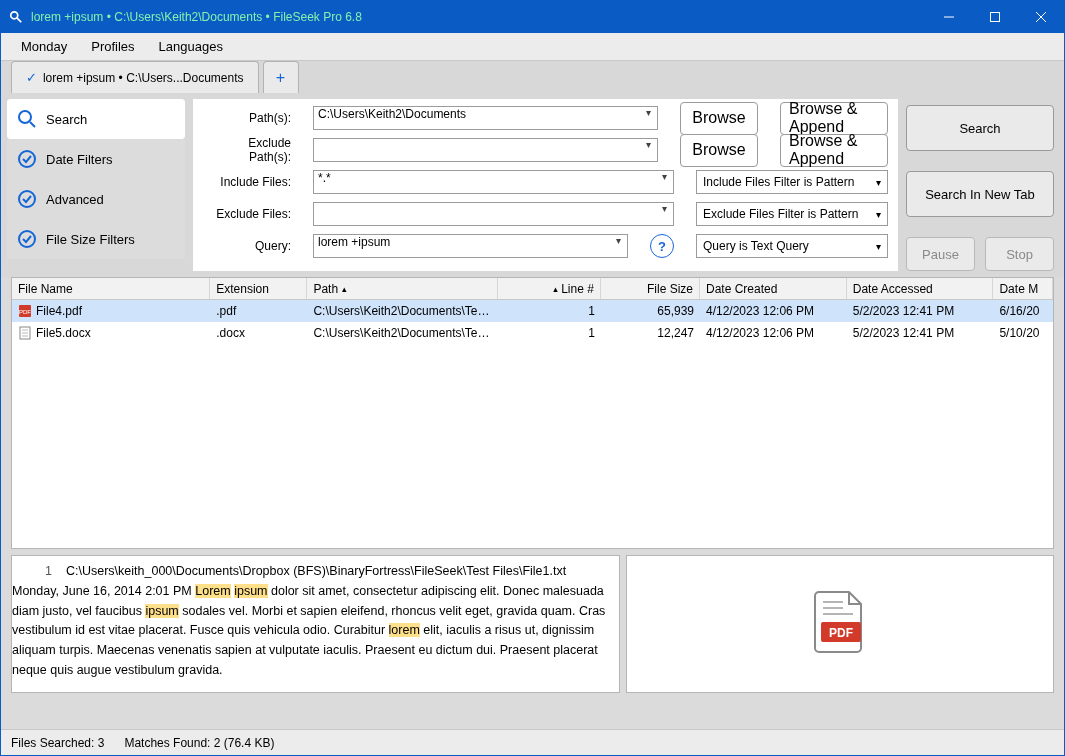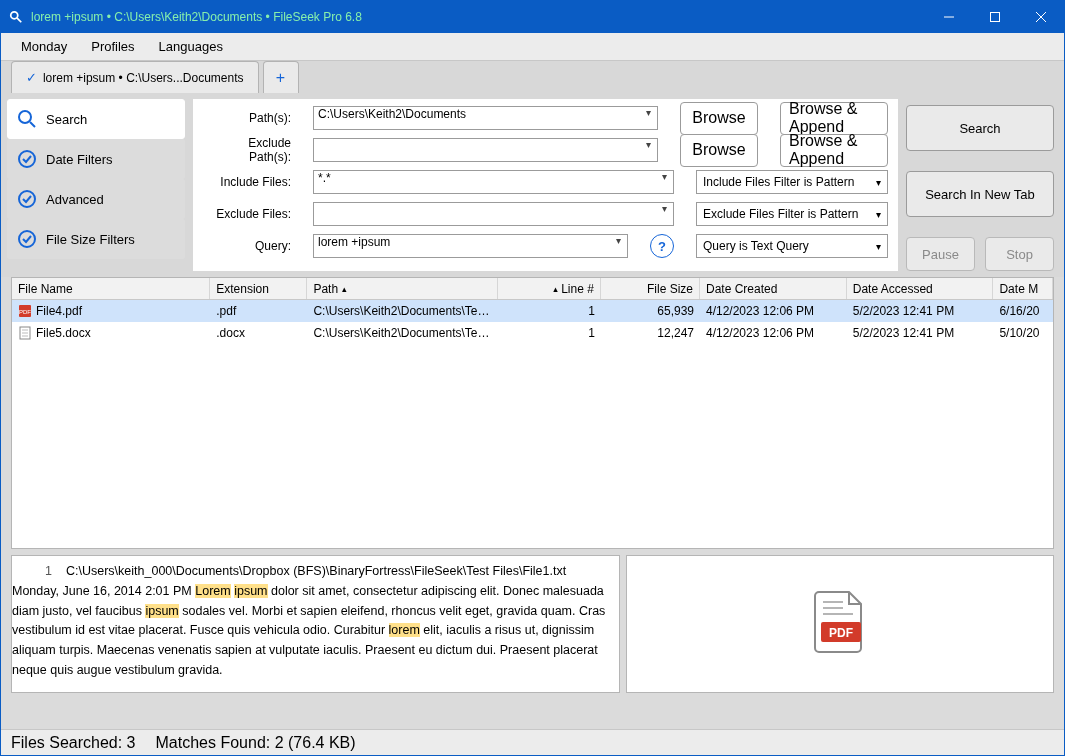--- a/index.html
+++ b/index.html
@@ -43,21 +43,21 @@
 .grid-row.sel { background: #cfe3fb; }
 .gc { padding: 0 6px; overflow: hidden; white-space: nowrap; text-overflow: ellipsis; }
 .gc.rt { text-align: right; }
 .file-ico { width: 14px; height: 14px; margin-right: 4px; display: inline-flex; align-items: center; justify-content: center; vertical-align: middle; }
 .preview { margin: 6px 10px 0 10px; display: flex; gap: 6px; height: 138px; }
 .text-preview { flex: 1; background: #fff; border: 1px solid #b5b5b5; overflow: auto; padding: 6px 4px 6px 0; }
 .text-preview pre { font-family: Consolas, "Courier New", monospace; font-size: 12.5px; line-height: 1.5em; white-space: pre-wrap; }
 .ln { display: inline-block; width: 40px; text-align: right; color: #555; margin-right: 14px; }
 .hl { background: #ffe08a; }
 .thumb-preview { width: 428px; background: #fff; border: 1px solid #b5b5b5; display: flex; align-items: center; justify-content: center; }
-.statusbar { margin-top: auto; height: 26px; background: #ececec; border-top: 1px solid #c7c7c7; display: flex; align-items: center; padding: 0 10px; font-size: 16px; gap: 20px; }
+.statusbar { margin-top: auto; height: 26px; background: #ececec; border-top: 1px solid #c7c7c7; display: flex; align-items: center; padding: 0 10px; font-size: 12px; gap: 20px; }
 .w-filename { width: 200px; } .w-ext { width: 98px; } .w-path { width: 192px; } .w-line { width: 104px; } .w-size { width: 100px; } .w-created { width: 148px; } .w-accessed { width: 148px; } .w-mod { width: 60px; }
 .browse-btn { width: 78px; }
 .browse-append { width: 108px; }
 .sort-ind { font-size: 9px; margin-left: 4px; }
 </style>
 </head>
 <body>
 
 <div class="window">
   <div class="titlebar">

